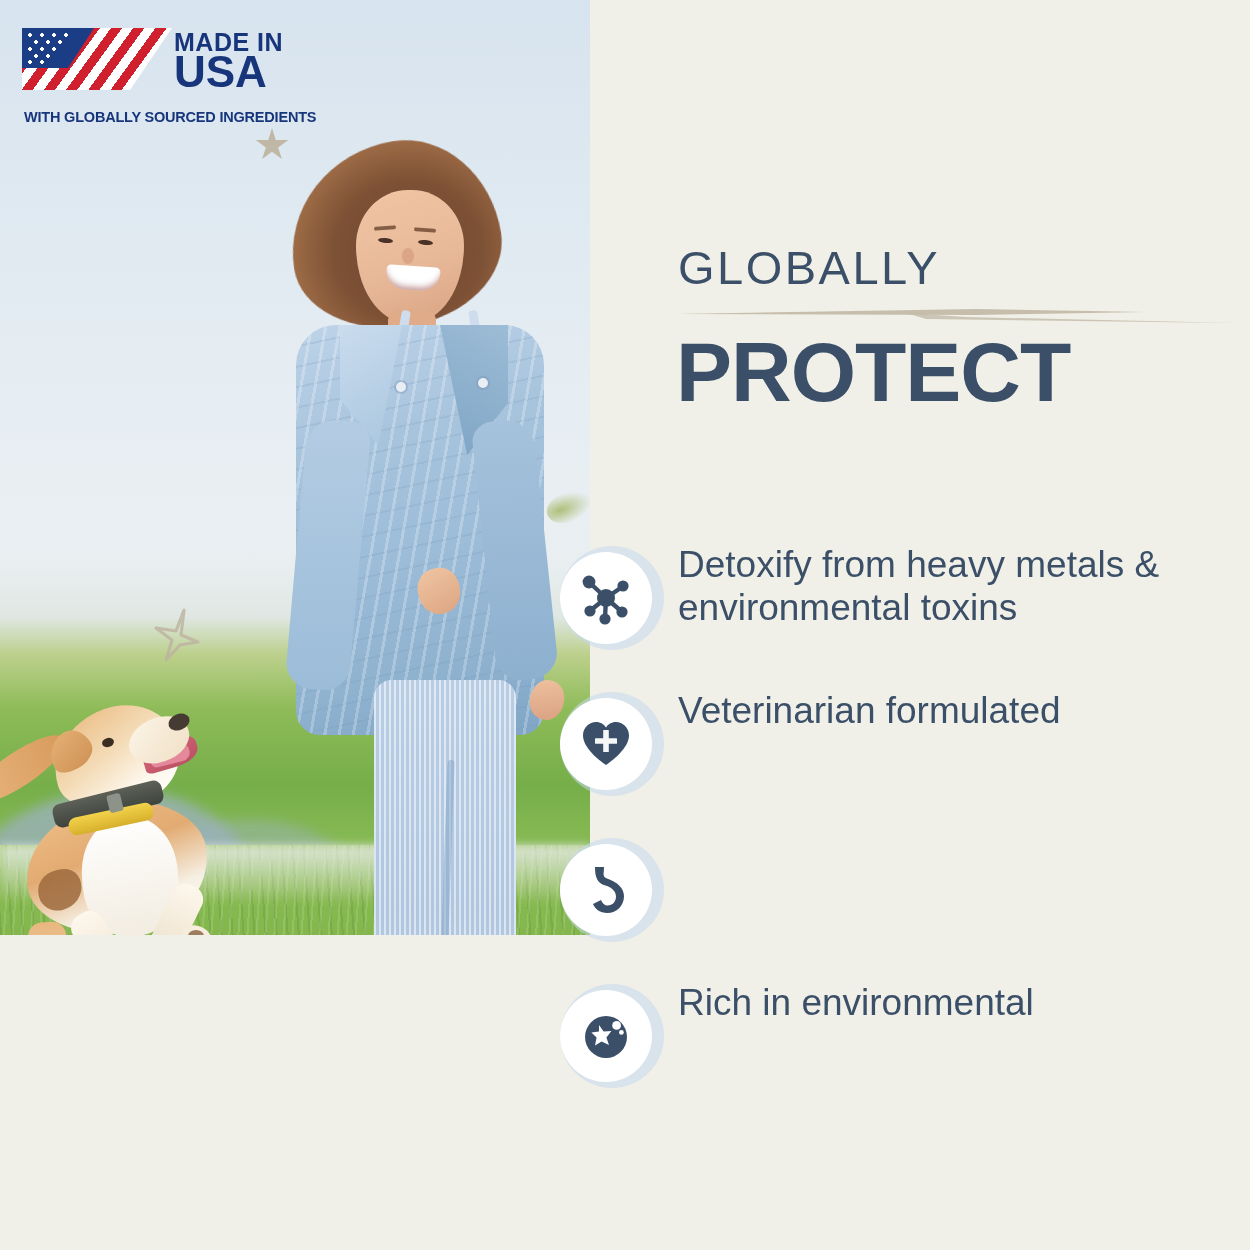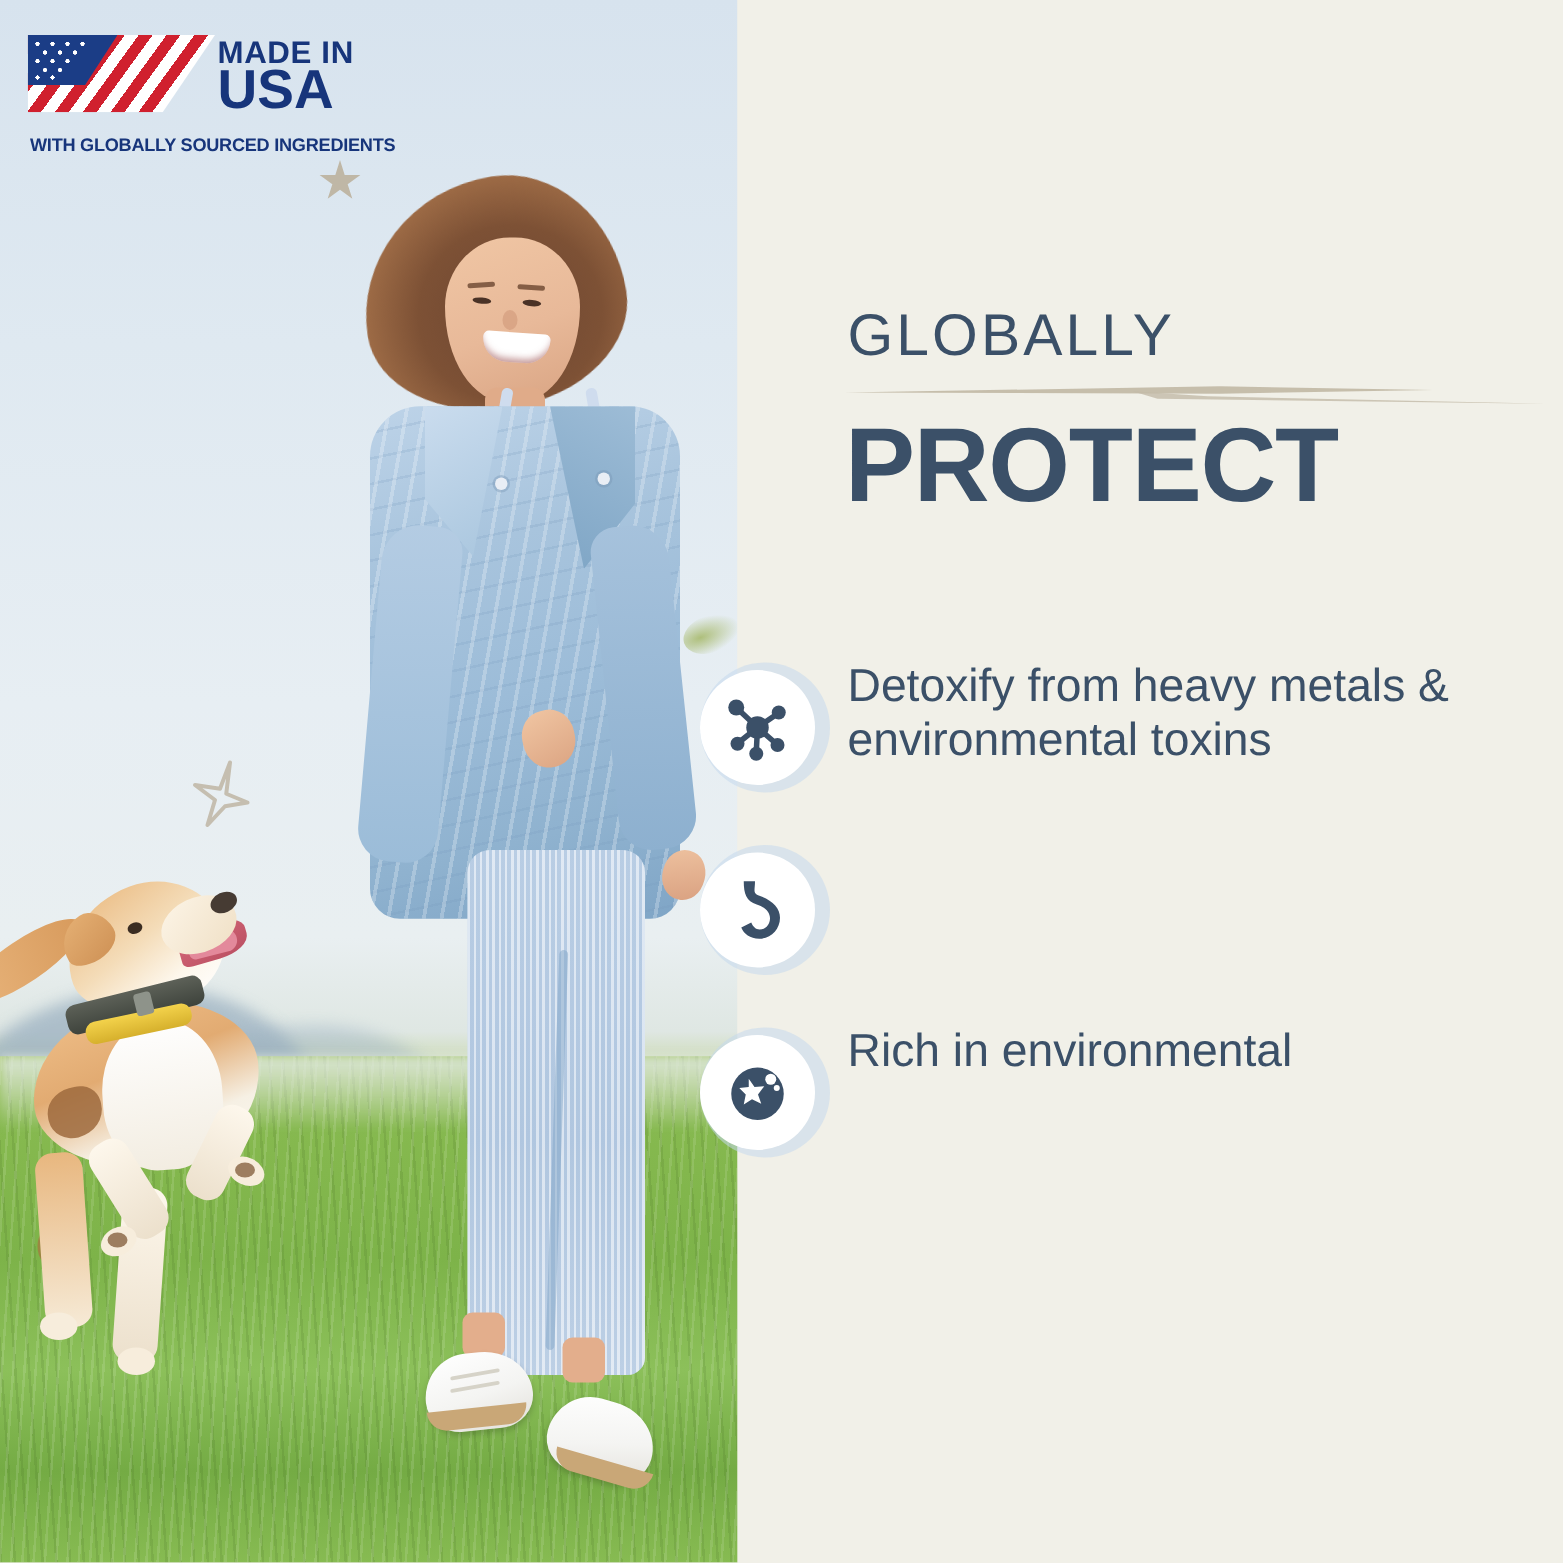--- a/index.html
+++ b/index.html
@@ -7,21 +7,21 @@
   body{
     width:1250px;height:1250px;
     font-family:"Liberation Sans",sans-serif;
     background:#F1F0E8;
     overflow:hidden;
   }
   .canvas{position:relative;width:1250px;height:1250px;overflow:hidden;}
 
   
   .photo-panel{
-    position:absolute;left:0;top:0;width:590px;height:1250px;
+    position:absolute;left:0;top:0;width:590px;height:935px;
     overflow:hidden;
     background:linear-gradient(180deg,#d7e3ee 0%,#dfe9f1 22%,#e7eef3 45%,#e9eff1 60%,#dfe7e3 66%,#bcd08c 70%,#8dbb57 76%,#76ae4a 84%,#8cbd57 92%,#7cb24c 100%);
   }
   
   .hill{
     position:absolute;left:-40px;top:790px;width:300px;height:110px;
     background:linear-gradient(180deg,#9fb4c4 0%,#93a9bb 100%);
     border-radius:55% 45% 0 0 / 100% 100% 0 0;
     opacity:.75;filter:blur(6px);
   }
@@ -302,21 +302,21 @@
     font-size:47px;letter-spacing:2.5px;color:#3B5068;font-weight:400;
     font-family:"Liberation Sans",sans-serif;
   }
   .divider{position:absolute;left:86px;top:300px;width:560px;height:30px;}
   .headline{
     position:absolute;left:86px;top:330px;
     font-size:84px;font-weight:bold;letter-spacing:-1px;color:#3B5068;
     font-family:"Liberation Sans",sans-serif;line-height:1;
   }
 
-  .benefits{position:absolute;left:0px;top:524px;width:660px;}
+  .benefits{position:absolute;left:0px;top:540px;width:660px;}
   .benefit{position:relative;display:flex;align-items:flex-start;margin-bottom:28px;min-height:118px;}
   .badge-wrap{
     position:relative;width:122px;flex:0 0 122px;display:flex;justify-content:center;
     margin-left:-52px;
   }
   .badge-halo{
     position:absolute;left:22px;top:6px;width:104px;height:104px;border-radius:50%;
     background:rgba(196,216,236,.55);
   }
   .badge{
@@ -466,20 +466,33 @@
               <circle cx="44" cy="15" r="5.6" fill="#3B5068"></circle>
               <circle cx="11" cy="40" r="5.6" fill="#3B5068"></circle>
               <circle cx="43" cy="41" r="5.6" fill="#3B5068"></circle>
               <circle cx="26" cy="48" r="5.6" fill="#3B5068"></circle>
             </svg>
           </div>
         </div>
         <div class="benefit-text">Detoxify from heavy metals &amp; environmental toxins</div>
       </div>
 
+      <div class="benefit b2">
+        <div class="badge-wrap">
+          <div class="badge-halo"></div>
+          <div class="badge">
+            <svg width="54" height="54" viewBox="0 0 54 54">
+              <path d="M27 48 C27 48 4 33 4 18.5 C4 10.5 10.4 5 17 5 C21.6 5 25.2 7.4 27 10.6 C28.8 7.4 32.4 5 37 5 C43.6 5 50 10.5 50 18.5 C50 33 27 48 27 48 Z" fill="#3B5068"></path>
+              <rect x="24.2" y="13" width="5.6" height="22" fill="#F4F6F8" rx="0.6"></rect>
+              <rect x="16" y="21.2" width="22" height="5.6" fill="#F4F6F8" rx="0.6"></rect>
+            </svg>
+          </div>
+        </div>
+        <div class="benefit-text">Veterinarian formulated</div>
+      </div>
 
       <div class="benefit b3">
         <div class="badge-wrap">
           <div class="badge-halo"></div>
           <div class="badge">
             <svg width="54" height="54" viewBox="0 0 54 54">
               <path d="M16 4 L25 4 C25 11 23 13.6 28 15.4 C38.5 19 45 25 45 33.2
                        C45 42.6 37.6 50 28.4 50 C21 50 16 46 14 41 L22 37
                        C23.4 40.4 25.6 42.6 28.6 42.6 C33.6 42.6 37 38.6 37 33.6
                        C37 28.6 33 24.6 26.4 22.6 C18 20 16 14 16 4 Z" fill="#3B5068"></path>

